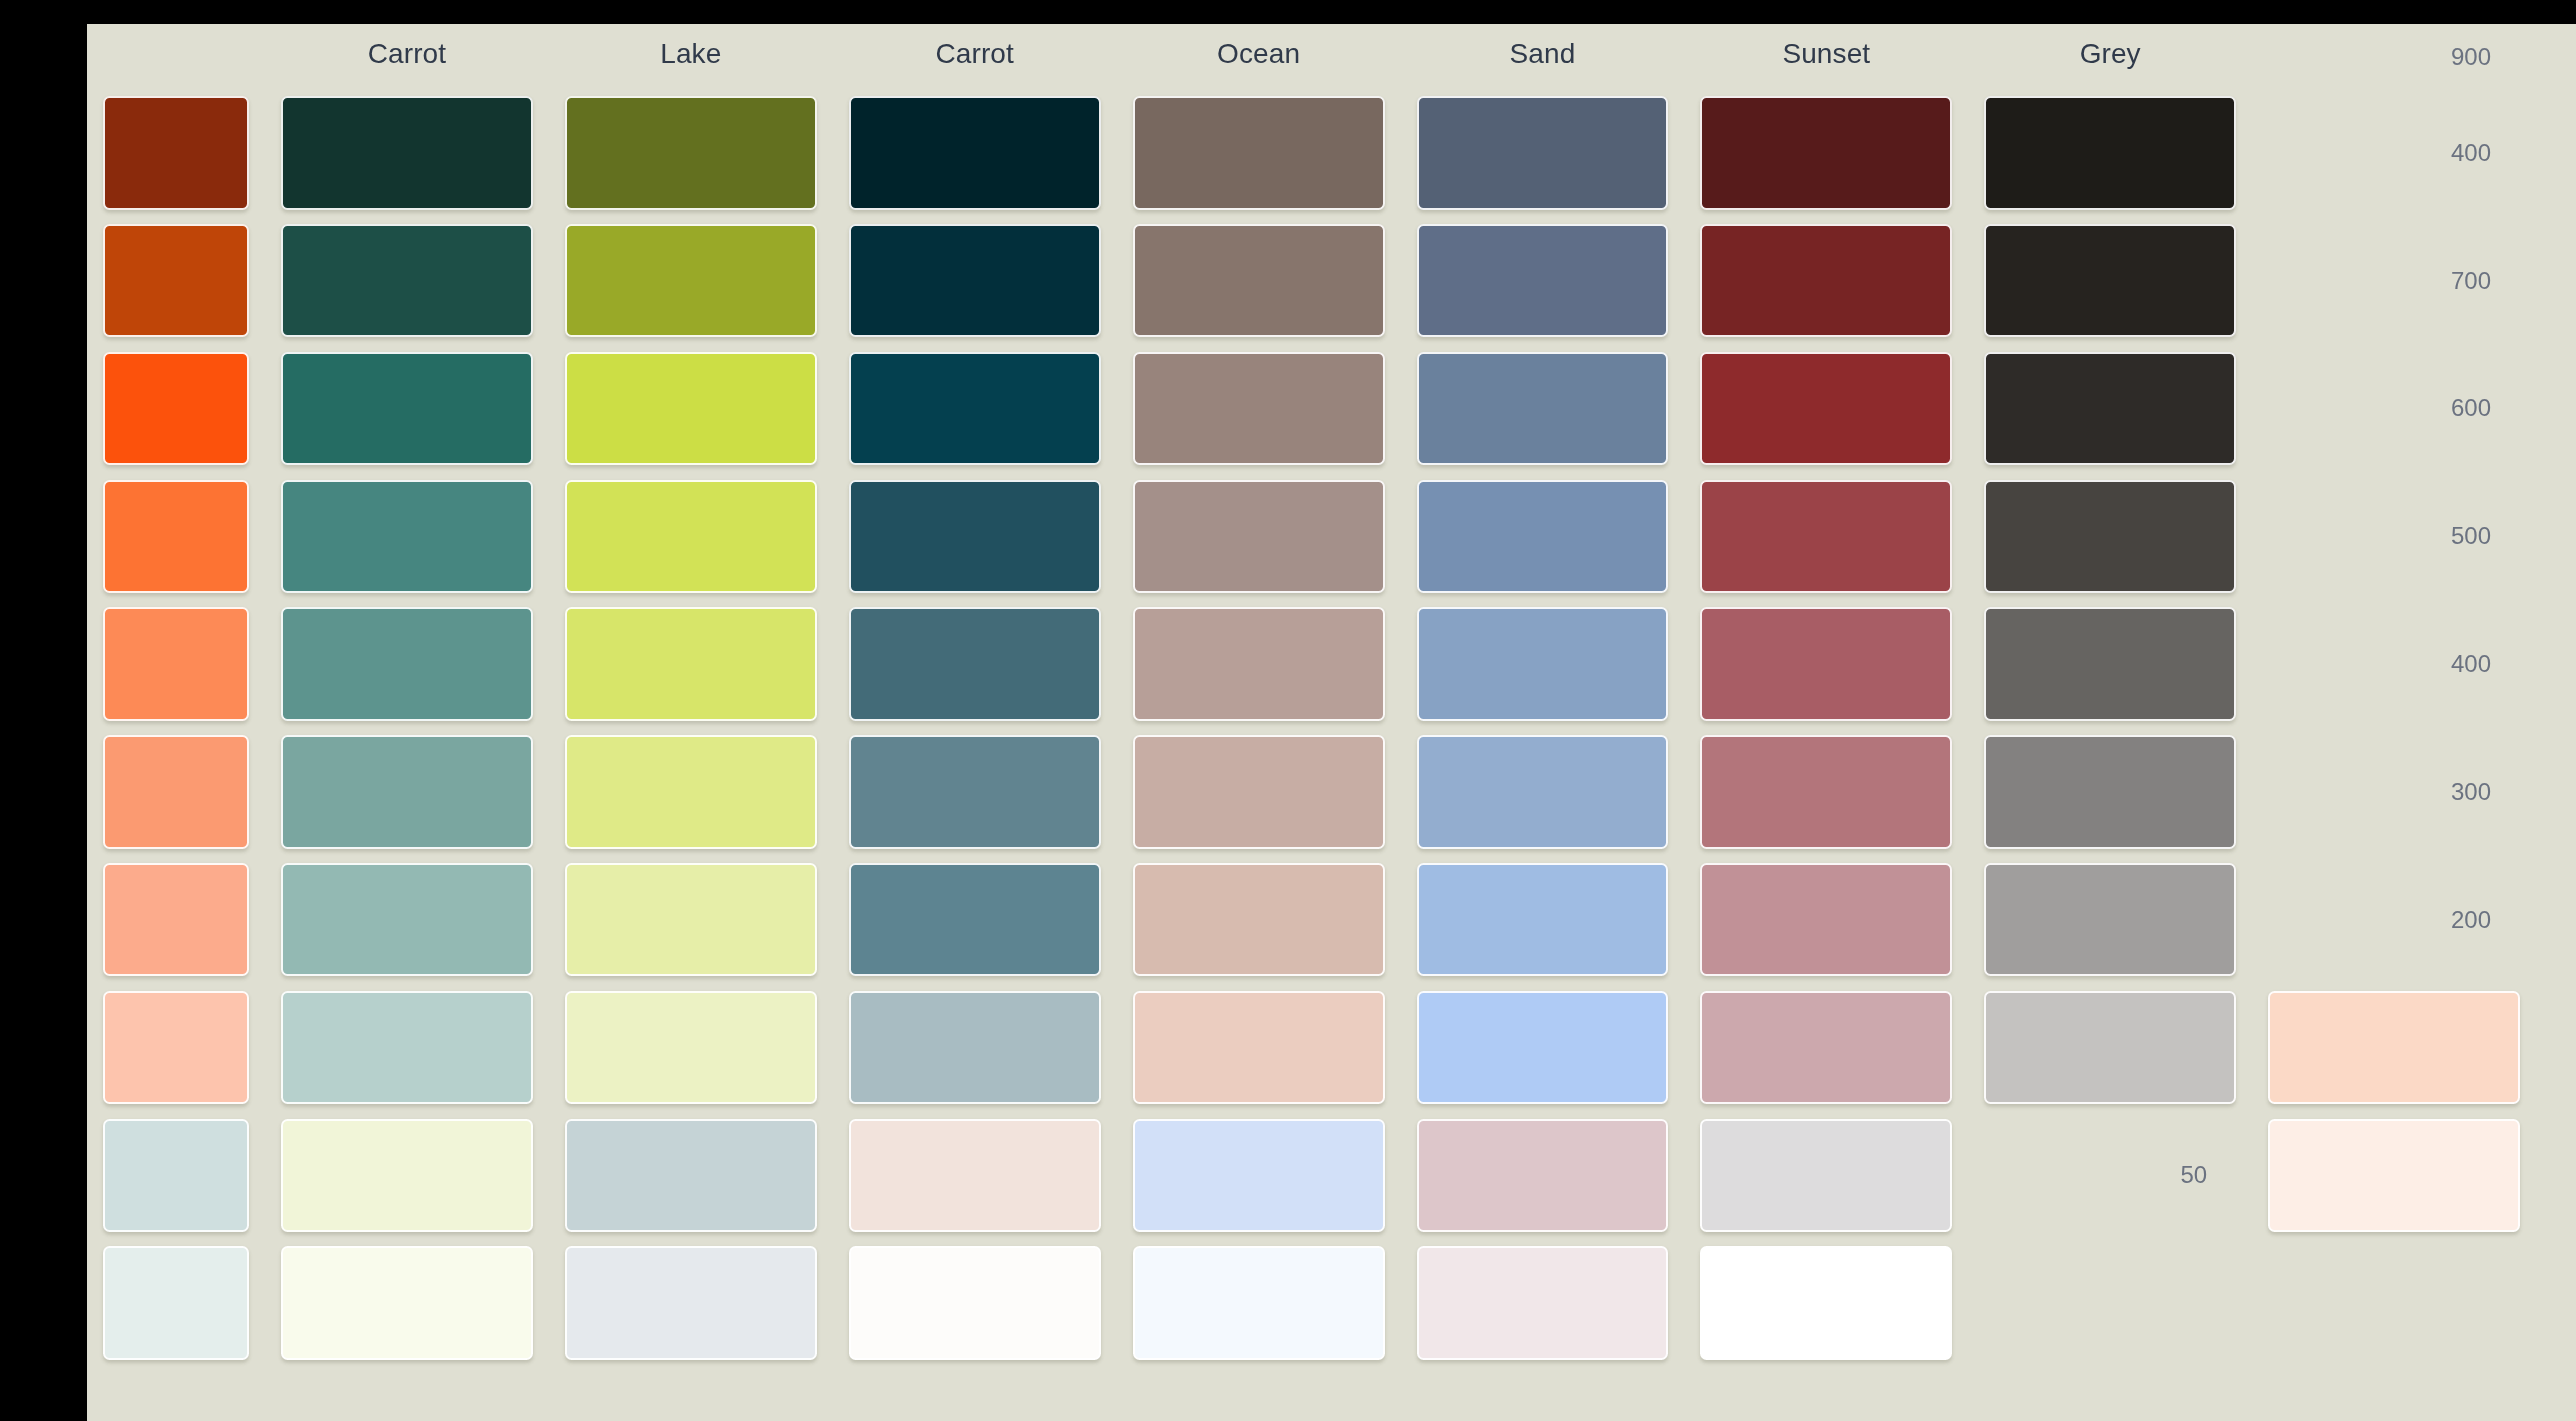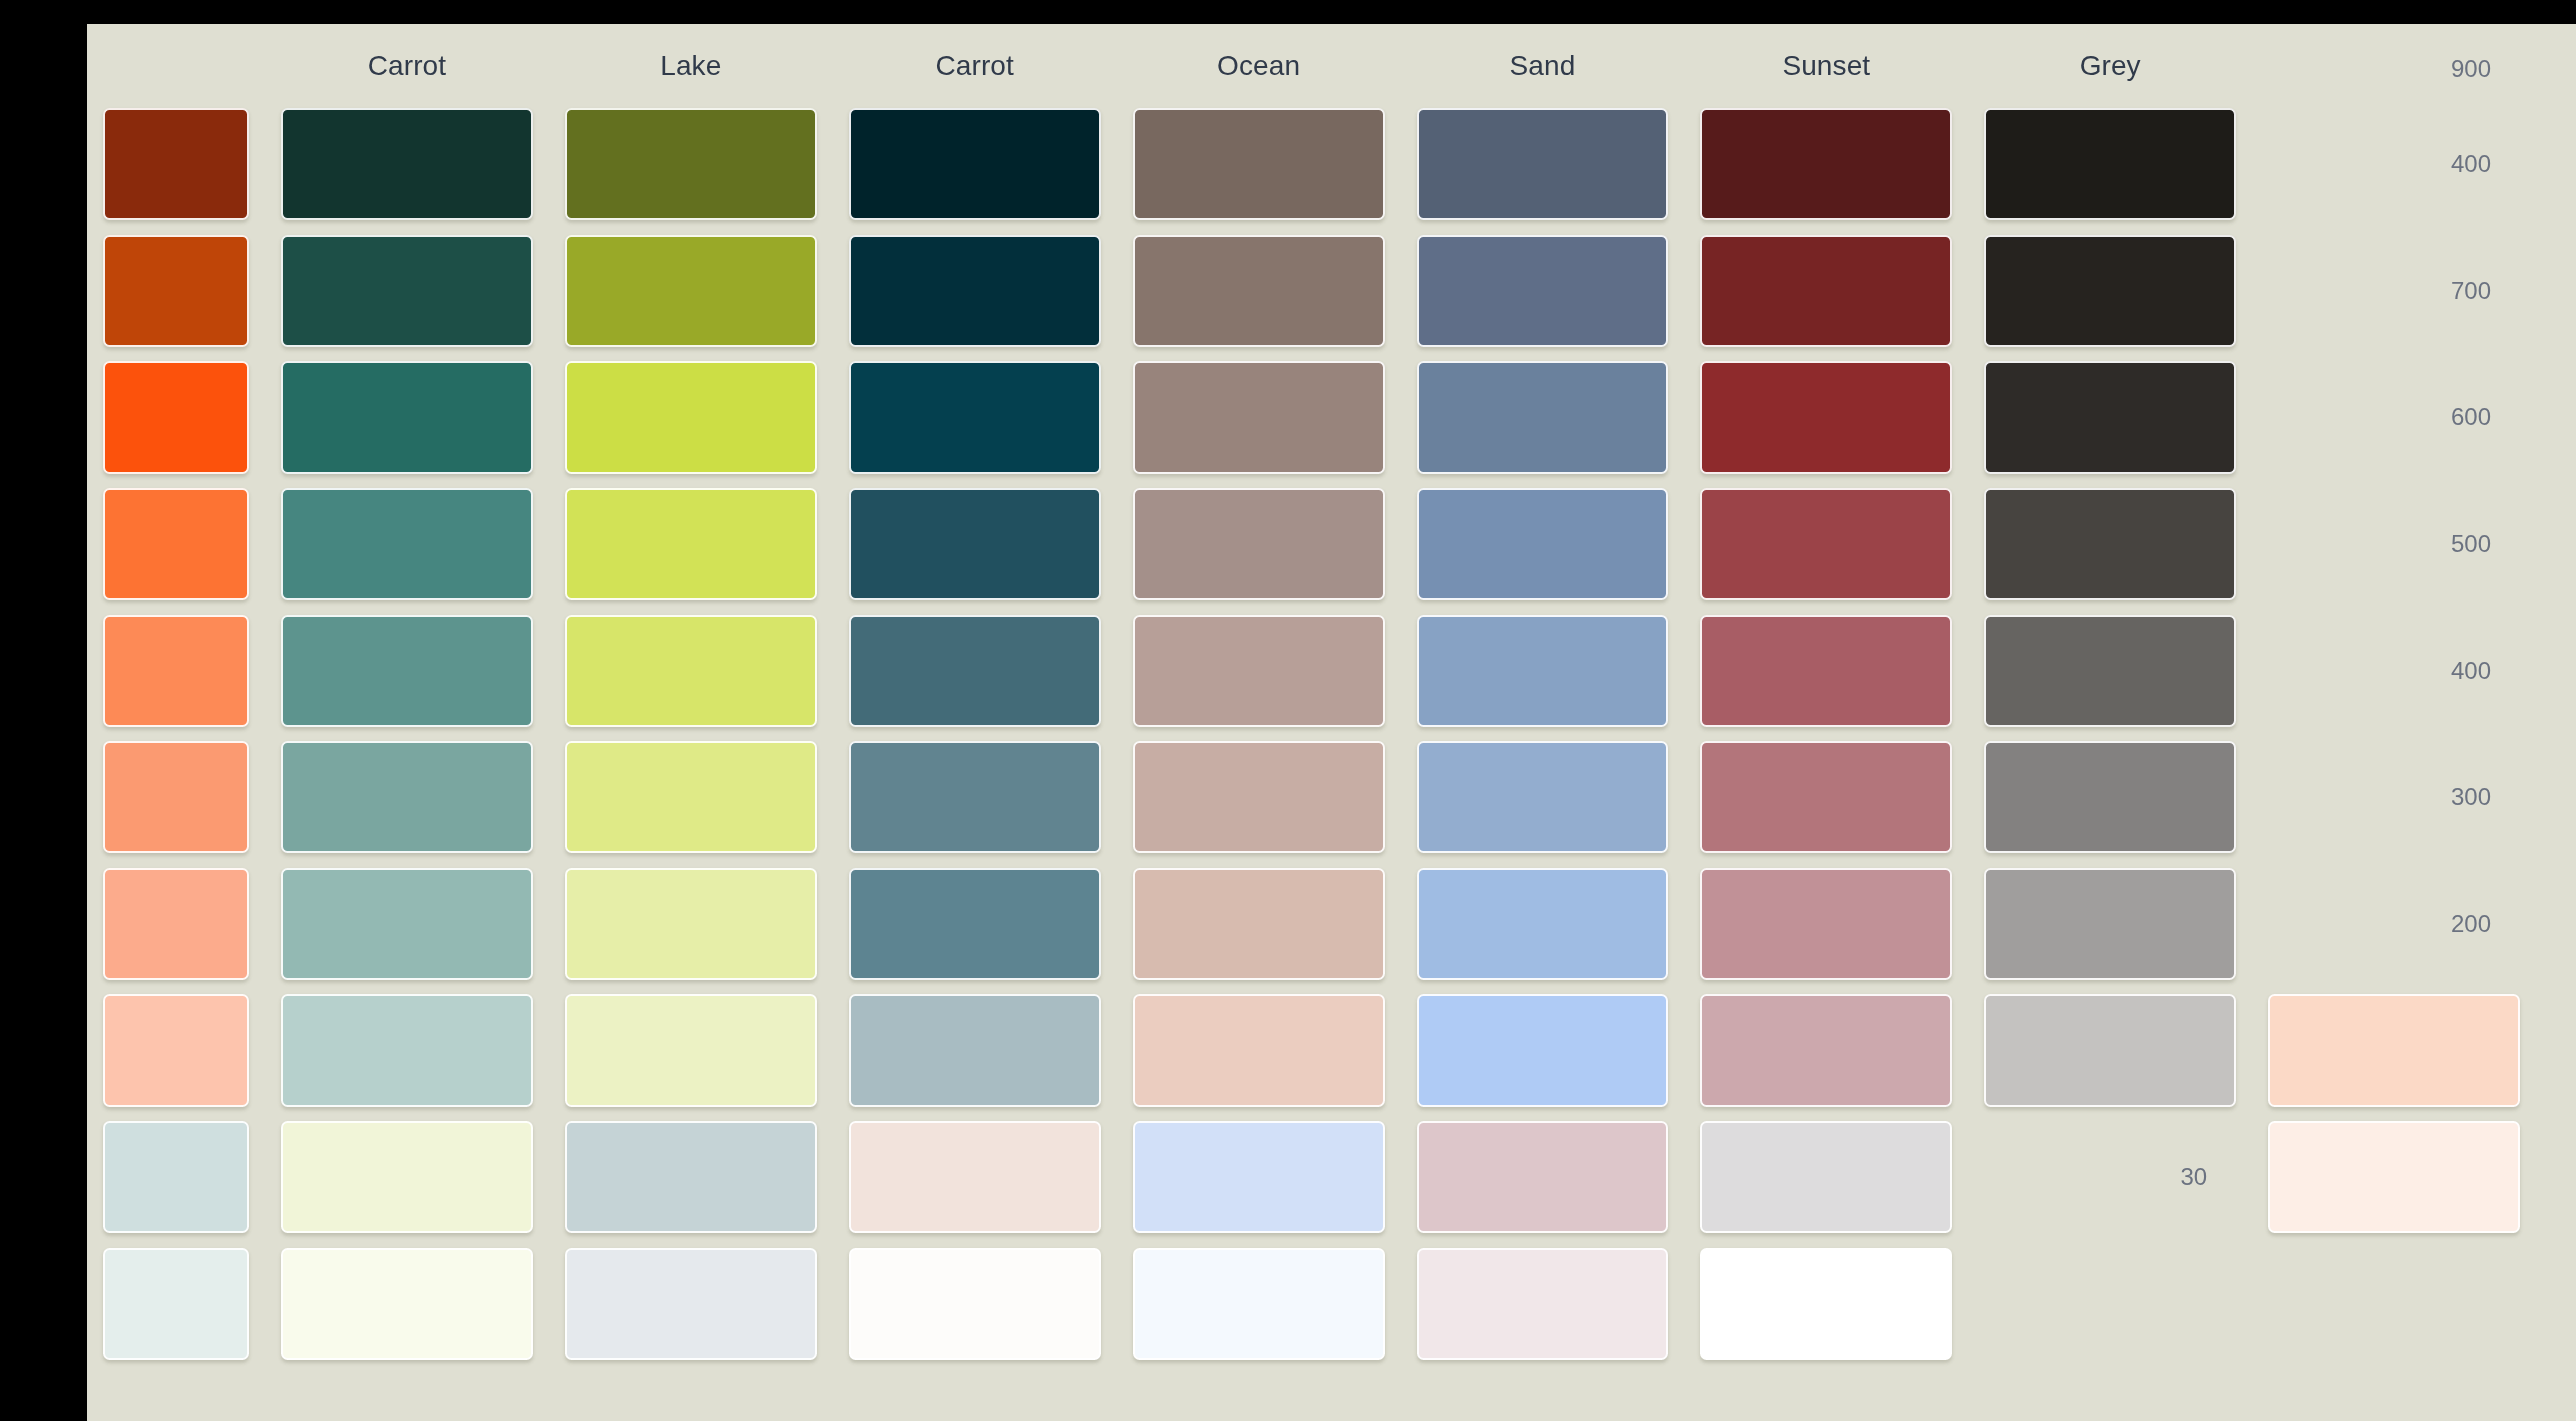--- a/index.html
+++ b/index.html
@@ -23,21 +23,21 @@
     background: #dfdfd2;
     padding: 0;
   }
 
   #palette-grid {
     display: grid;
     grid-template-columns: 178px repeat(8, 1fr);
     grid-template-rows: 65px repeat(10, 1fr);
     width: 2489px;
     height: 1343px;
-    padding: 12px 40px 0 0;
+    padding: 0 40px 0 0;
     column-gap: 0;
     row-gap: 0;
     text-align: right;
   }
 
   .corner-spacer { grid-column: 1; grid-row: 1; }
 
   .col-header {
     display: flex;
     align-items: center;
@@ -302,21 +302,21 @@
       </div>
       <div class="swatch-cell">
         <div class="swatch" style="background-color: rgb(210, 224, 248);"></div>
       </div>
       <div class="swatch-cell">
         <div class="swatch" style="background-color: rgb(221, 198, 202);"></div>
       </div>
       <div class="swatch-cell">
         <div class="swatch" style="background-color: rgb(221, 220, 221);"></div>
       </div>
-      <div class="row-label">30</div>
+      <div class="row-label">50</div>
       <div class="swatch-cell">
         <div class="swatch" style="background-color: rgb(253, 238, 230);"></div>
       </div>
       <div class="swatch-cell">
         <div class="swatch" style="background-color: rgb(228, 238, 236);"></div>
       </div>
       <div class="swatch-cell">
         <div class="swatch" style="background-color: rgb(249, 251, 236);"></div>
       </div>
       <div class="swatch-cell">

